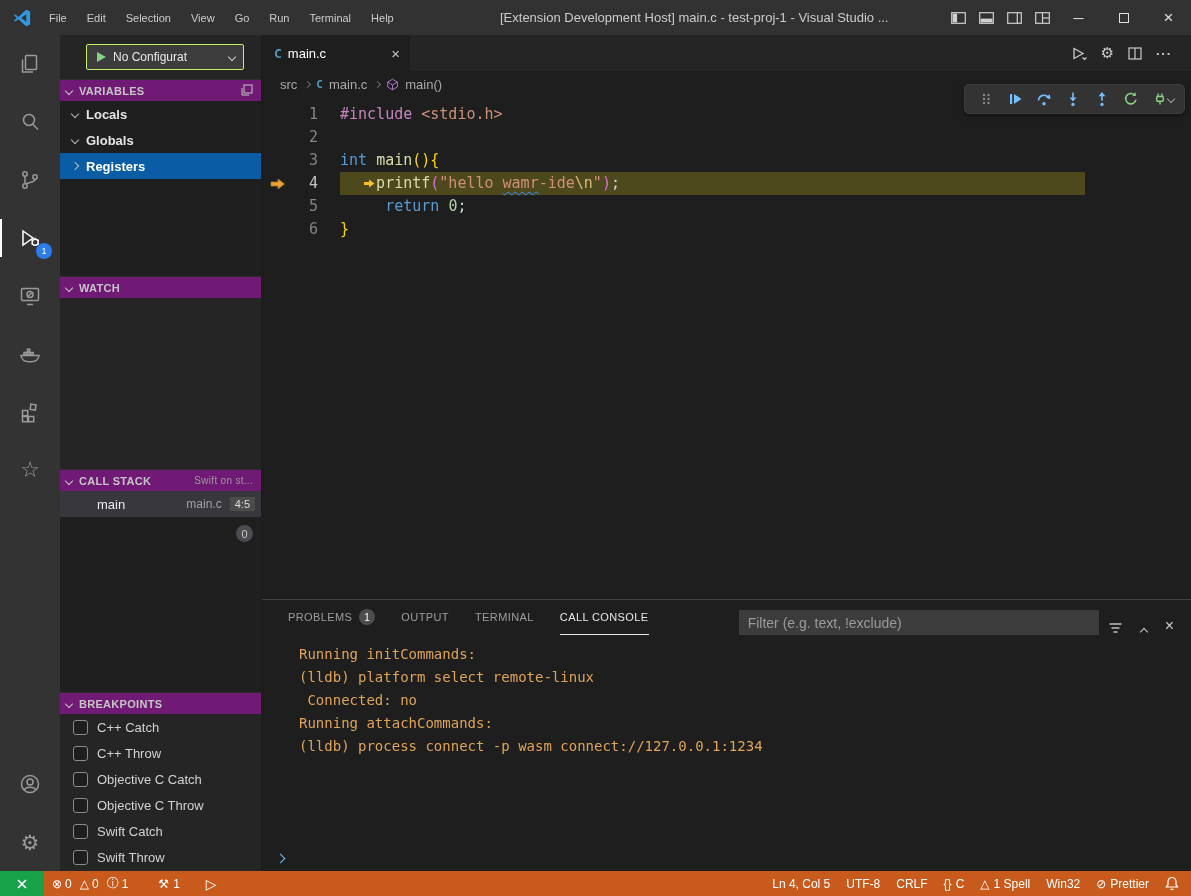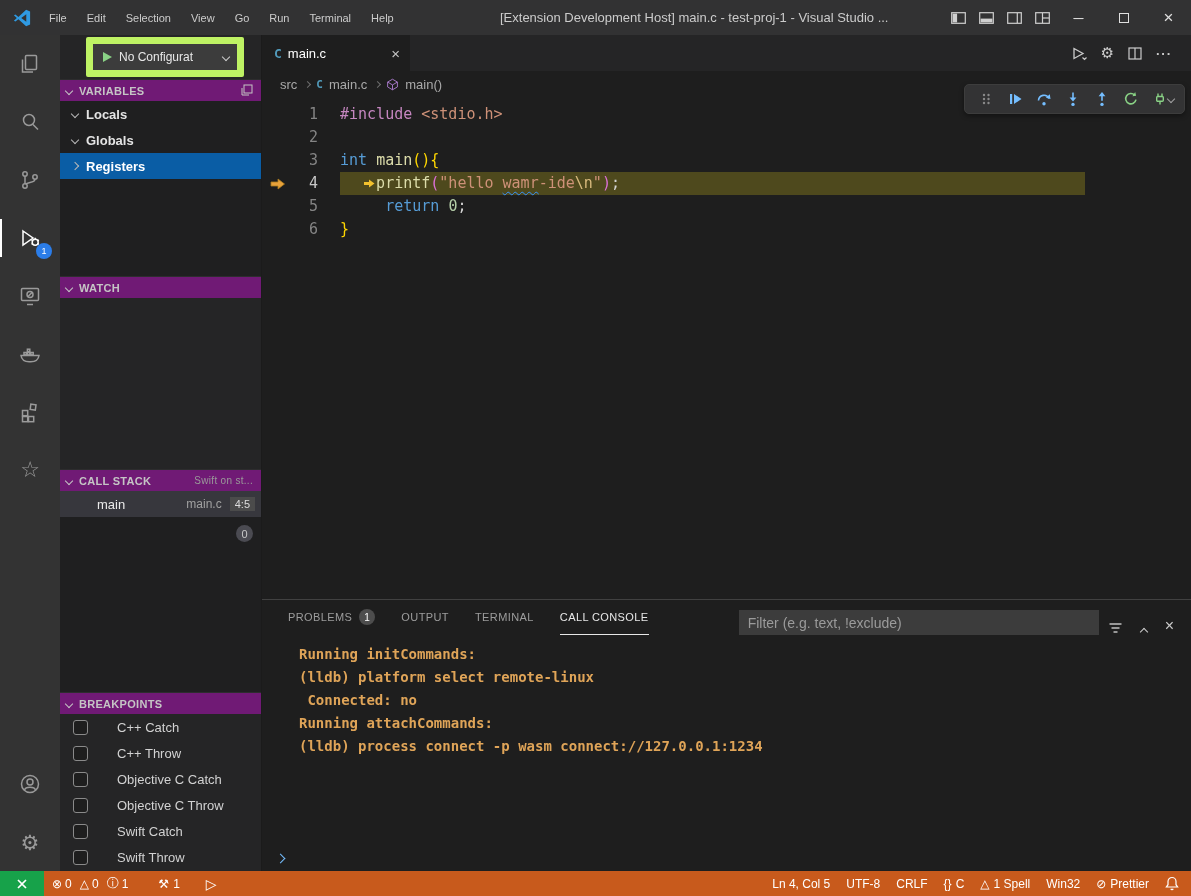--- a/index.html
+++ b/index.html
@@ -31,21 +31,21 @@
   .ab-item.active { color:#ffffff; }
   .ab-item.active::before { content:""; position:absolute; left:0; top:10px; bottom:10px; width:2px; background:#ffffff; }
   .ab-item svg { stroke:currentColor; fill:none; stroke-width:1.5; }
   .ab-glyph { font-size:21px; line-height:1; }
   .ab-badge { position:absolute; right:8px; bottom:8px; min-width:16px; height:16px; border-radius:8px; background:#2b7de9; color:#fff; font-size:9px; display:flex; align-items:center; justify-content:center; }
   .ab-bottom { margin-top:auto; display:flex; flex-direction:column; }
 
   
   .sidebar { width:202px; background:#252526; display:flex; flex-direction:column; flex-shrink:0; border-right:1px solid #1b1b1b; }
   .config-row { height:44px; display:flex; align-items:center; padding-left:26px; flex-shrink:0; }
-  .config-pill { width:158px; height:40px; background:#3c3c3c; border:7px solid #bef264; border-radius:2px; display:flex; align-items:center; padding:10px 8px; }
+  .config-pill { width:158px; height:26px; background:#3c3c3c; border:1px solid #bef264; border-radius:2px; display:flex; align-items:center; padding:10px 8px; }
   .config-label { flex:1; color:#e8e8e8; font-size:12px; white-space:nowrap; overflow:hidden; margin-left:6px; }
   .chev { width:6px; height:6px; border-right:1.3px solid currentColor; border-bottom:1.3px solid currentColor; display:inline-block; }
   .chev.down { transform:rotate(45deg); }
   .chev.right { transform:rotate(-45deg); }
   .chev.up { transform:rotate(225deg); }
 
   .section-header { height:22px; display:flex; align-items:center; font-size:11px; font-weight:bold; letter-spacing:.3px; color:#c5c5c5; background:#701a75; border-top:1px solid #2d2d2e; padding:0 8px 0 6px; flex-shrink:0; }
   .section-header .chev { margin-right:7px; color:#c5c5c5; }
   .sec-status { margin-left:auto; font-weight:normal; font-size:10px; color:#9a9a9a; }
   .sec-ico { margin-left:auto; color:#c5c5c5; }
@@ -59,21 +59,21 @@
   .tree-row .chev { color:#b8b8b8; margin-right:8px; margin-left:2px; }
   .tree-label { font-weight:bold; font-size:13px; }
   .tree-row.selected { background:#0a5da5; color:#ffffff; }
 
   .frame-row { height:26px; display:flex; align-items:center; background:#37373d; padding-left:37px; }
   .frame-name { color:#eaeaea; font-size:13px; }
   .frame-file { margin-left:auto; color:#a0a0a0; font-size:12px; }
   .frame-pos { margin:0 6px 0 8px; background:#4b4b4b; color:#dddddd; font-size:11px; padding:1px 5px; border-radius:0; }
   .stack-badge { margin:8px 8px 0 auto; width:17px; height:17px; border-radius:50%; background:#4b4b52; color:#c8c8c8; font-size:11px; display:flex; align-items:center; justify-content:center; }
 
-  .bp-row { height:26px; display:flex; align-items:center; padding-left:13px;gap:20px; }
+  .bp-row { height:26px; display:flex; align-items:center; padding-left:13px; }
   .checkbox { width:15px; height:15px; border:1px solid #8a8a8a; border-radius:3px; background:#1e1e1e; margin-right:9px; flex-shrink:0; }
   .bp-label { color:#d2d2d2; font-size:13px; }
 
   
   .editor-col { flex:1; display:flex; flex-direction:column; position:relative; min-width:0; }
   .tabbar { height:36px; background:#252526; display:flex; align-items:stretch; flex-shrink:0; }
   .tab { width:148px; background:#1e1e1e; display:flex; align-items:center; padding:0 10px 0 12px; }
   .cicon { color:#519aba; font-weight:bold; font-size:13px; margin-right:6px; font-family:"DejaVu Sans Mono", monospace; }
   .cicon.small { font-size:11px; margin:0 4px 0 0; }
   .tab-label { color:#ffffff; font-size:13px; }
@@ -111,21 +111,21 @@
   .panel-header { height:35px; display:flex; align-items:flex-end; padding:0 8px 0 26px; flex-shrink:0; }
   .panel-tabs { display:flex; height:100%; }
   .panel-tab { height:100%; display:flex; align-items:center; margin-right:26px; color:#9d9d9d; font-size:11px; letter-spacing:.4px; border-bottom:1px solid transparent; }
   .panel-tab.active { color:#e7e7e7; border-bottom-color:#e7e7e7; }
   .pt-badge { margin-left:7px; min-width:16px; height:16px; border-radius:8px; background:#4d4d4d; color:#ffffff; font-size:10px; display:flex; align-items:center; justify-content:center; }
   .filter { margin-left:auto; width:360px; height:25px; background:#3c3c3c; border:1px solid #3c3c3c; color:#cccccc; font-size:14px; padding:0 8px; outline:none; font-family:"Liberation Sans", sans-serif; }
   .filter::placeholder { color:#9b9b9b; }
   .ph-ico { padding:0 9px; color:#cccccc; display:flex; align-items:center; }
   .ph-x { font-size:16px; }
 
-  .console { flex:1; padding:8px 0 0 37px; font-family:"DejaVu Sans Mono", monospace; font-size:14px; line-height:23px; color:#dfa458; white-space:pre; overflow:hidden;font-weight:bold; }
+  .console { flex:1; padding:8px 0 0 37px; font-family:"DejaVu Sans Mono", monospace; font-size:14px; line-height:23px; color:#dfa458; white-space:pre; overflow:hidden; }
   .console-input { height:26px; display:flex; align-items:center; padding-left:15px; flex-shrink:0; }
   .prompt-chev { width:7px; height:7px; border-right:1.6px solid #75beff; border-bottom:1.6px solid #75beff; transform:rotate(-45deg); }
 
   
   .statusbar { height:25px; background:#c85a1c; display:flex; align-items:stretch; color:#ffffff; font-size:12px; }
   .sb-left, .sb-right { display:flex; align-items:stretch; }
   .sb-right { margin-left:auto; }
   .sb-item { display:flex; align-items:center; padding:0 8px; white-space:nowrap; }
   .sb-ico { margin-right:4px; font-size:12px; }
   .remote-item { width:44px; background:#17a24a; display:flex; align-items:center; justify-content:center; }

